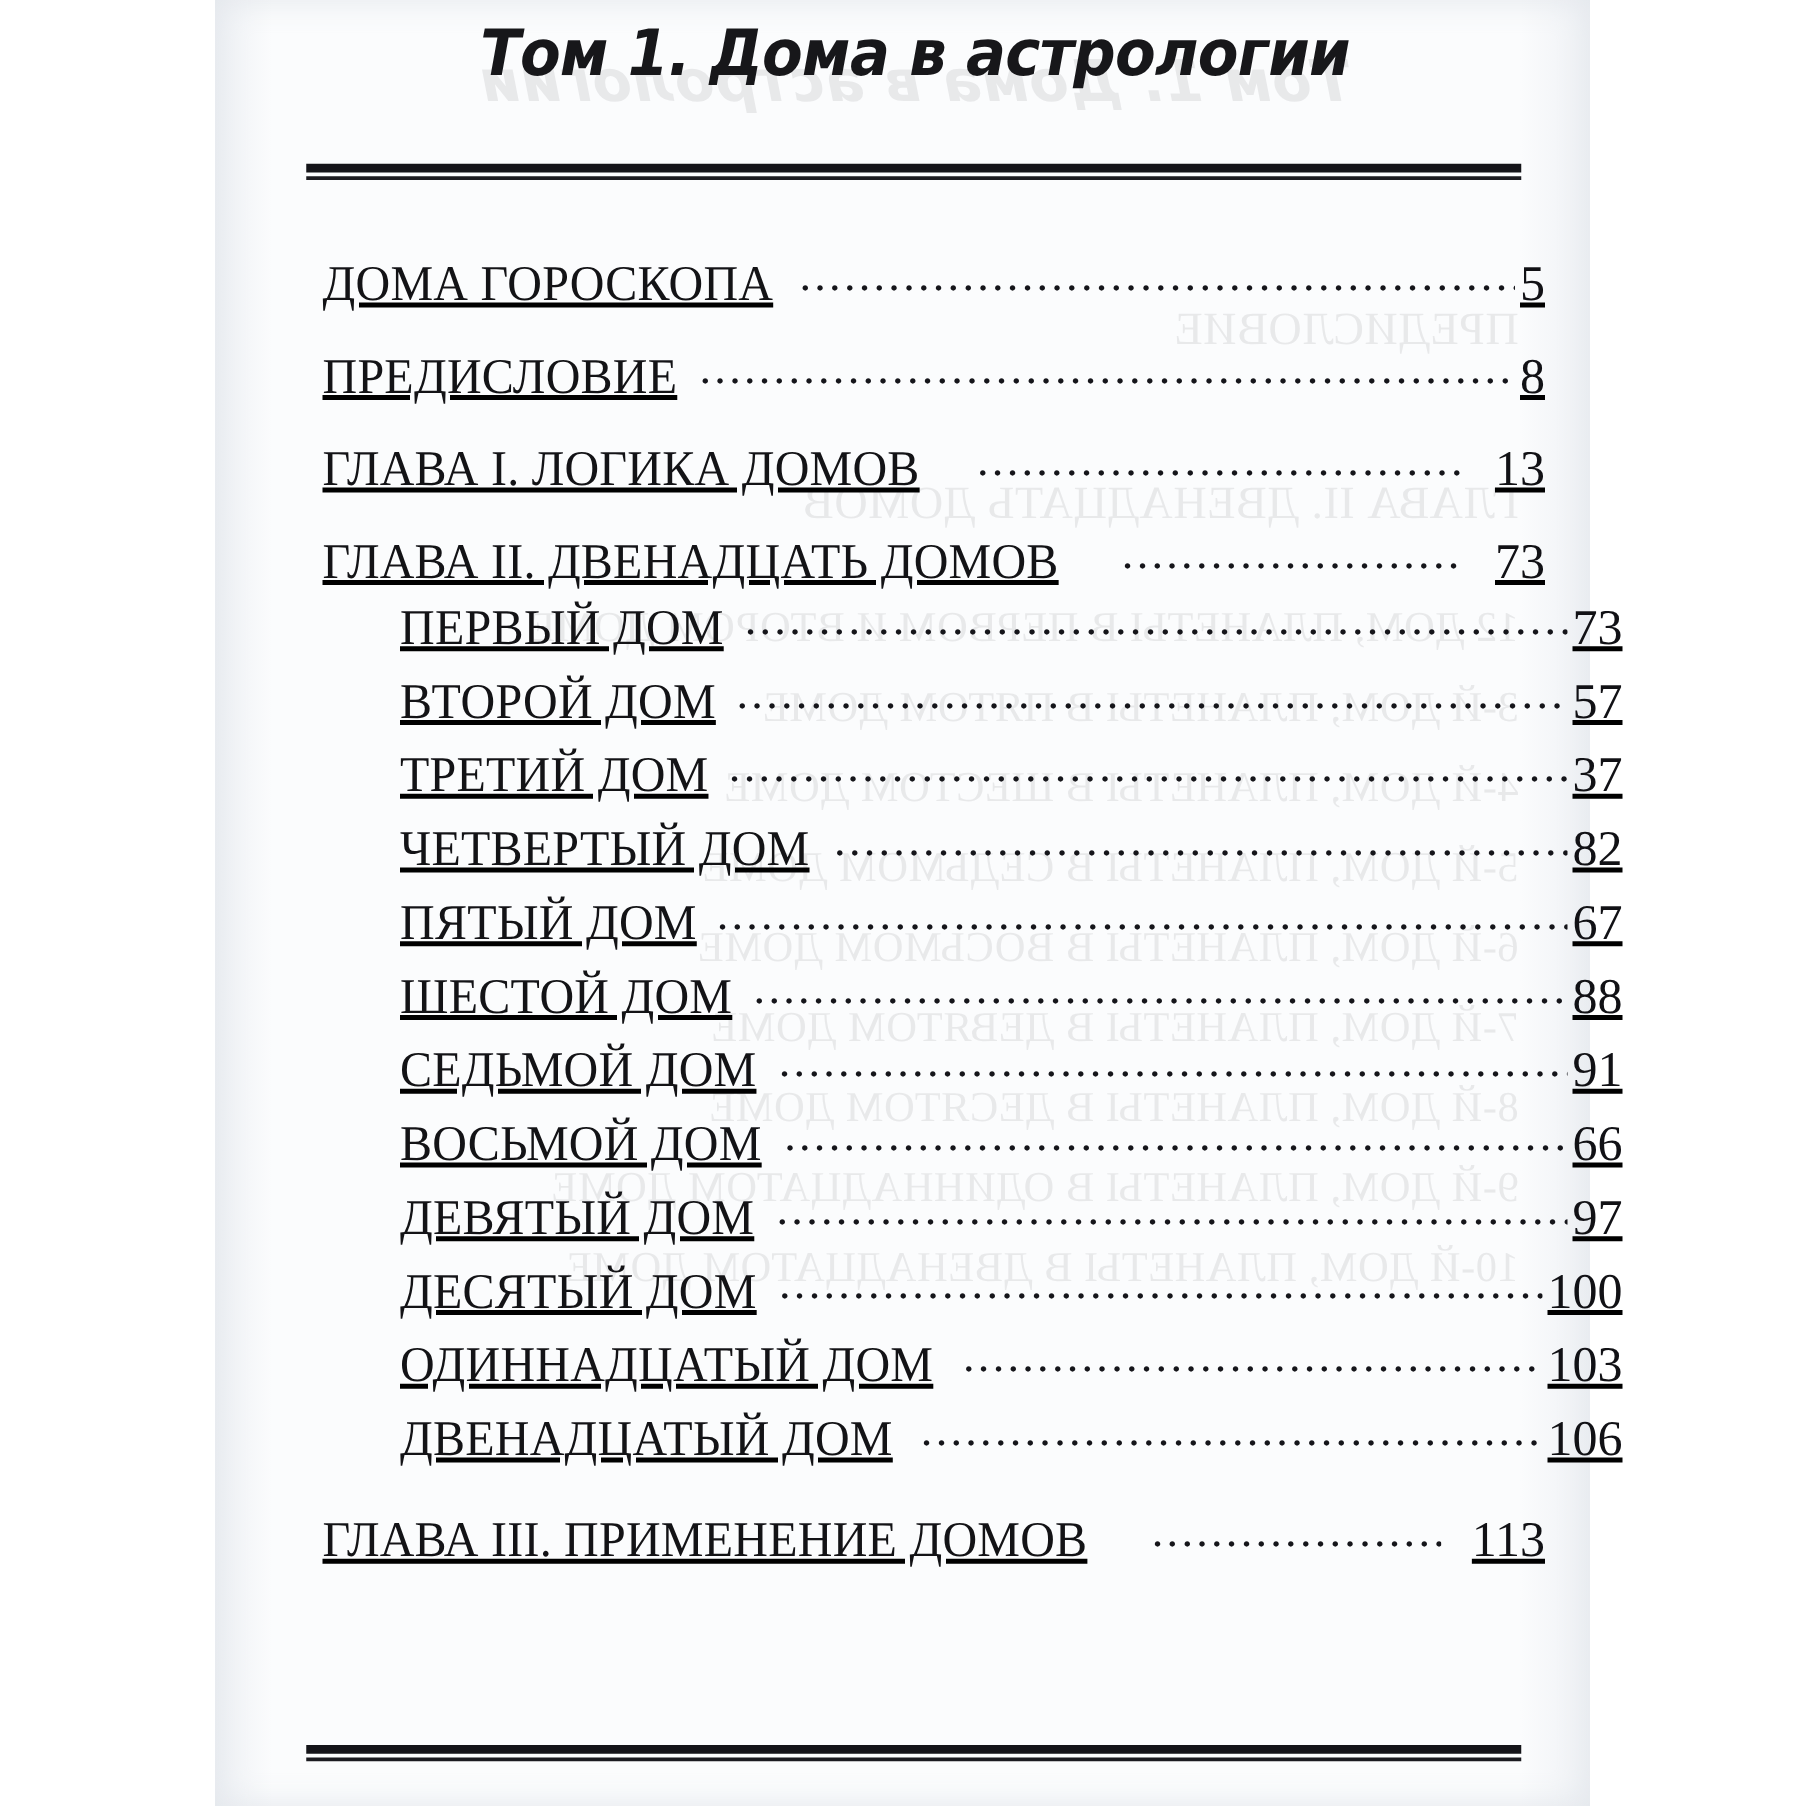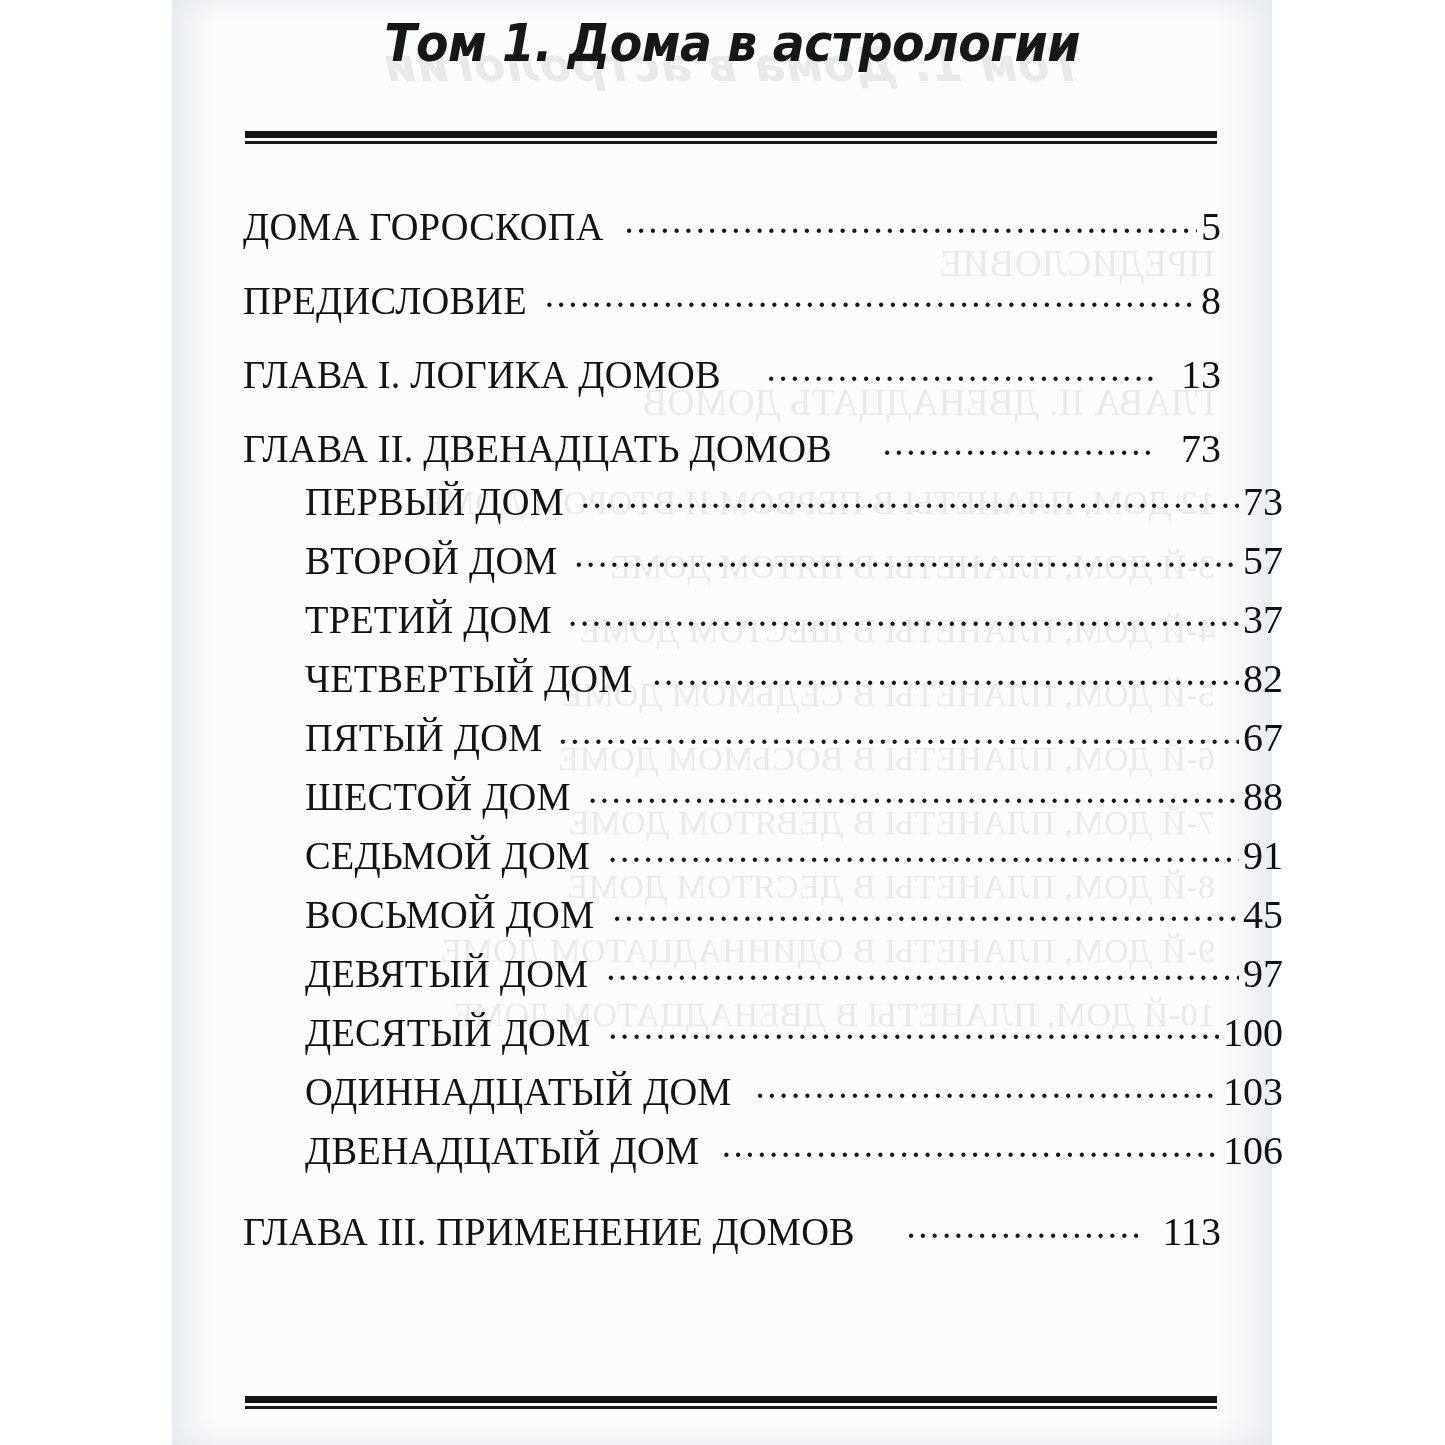--- a/index.html
+++ b/index.html
@@ -83,23 +83,24 @@
     width: 100%;
     height: 3px;
     background: #1b1b20;
   }
   .rule-top { top: 131px; }
   .rule-bottom { top: 1396px; }
 
   
   .toc {
     position: absolute;
-    left: 0;
+    left: 15px;
     top: 200px;
     width: 978px;
+    text-decoration: underline;
   }
 
   .toc-row {
     position: relative;
     display: flex;
     align-items: baseline;
     width: 100%;
     color: #131316;
     font-size: 40px;
     line-height: 1.0;
@@ -258,21 +259,21 @@
           <span class="page">88</span>
         </div>
         <div class="toc-row lvl-sub" style="margin-bottom: 12px;">
           <span class="label">СЕДЬМОЙ ДОМ</span>
           <span class="leader"></span>
           <span class="page">91</span>
         </div>
         <div class="toc-row lvl-sub" style="margin-bottom: 12px;">
           <span class="label">ВОСЬМОЙ ДОМ</span>
           <span class="leader"></span>
-          <span class="page">45</span>
+          <span class="page">66</span>
         </div>
         <div class="toc-row lvl-sub" style="margin-bottom: 12px;">
           <span class="label">ДЕВЯТЫЙ ДОМ</span>
           <span class="leader"></span>
           <span class="page">97</span>
         </div>
         <div class="toc-row lvl-sub" style="margin-bottom: 12px;">
           <span class="label">ДЕСЯТЫЙ ДОМ</span>
           <span class="leader"></span>
           <span class="page">100</span>

